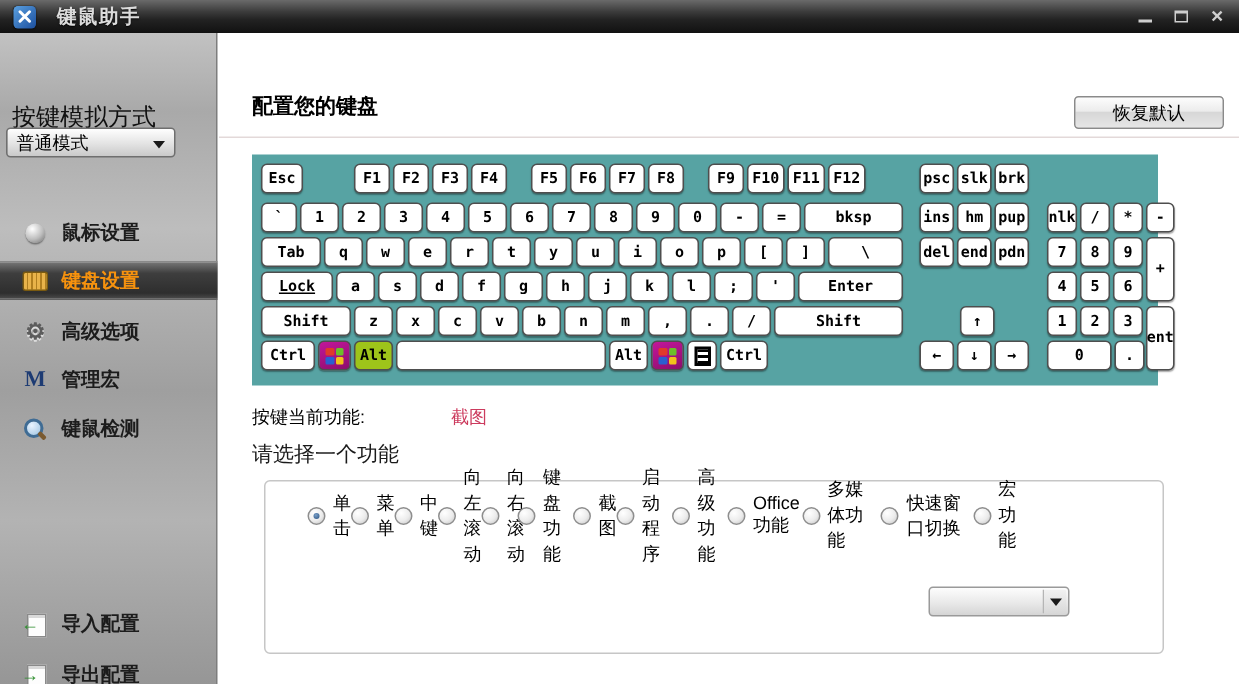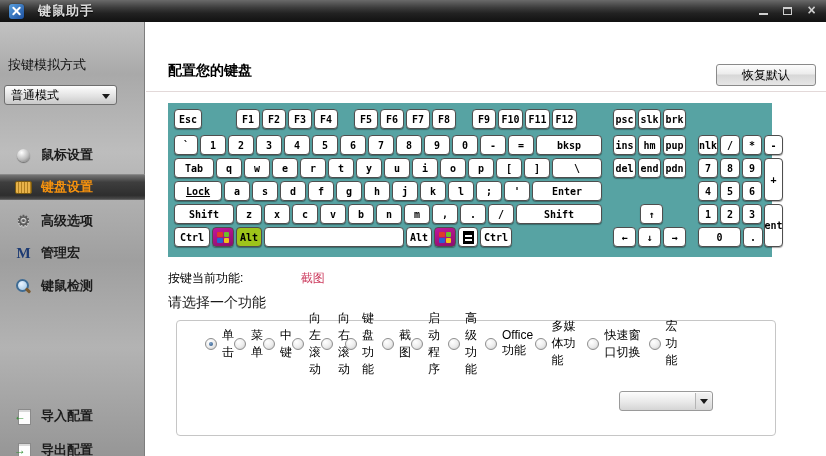--- a/index.html
+++ b/index.html
@@ -18,21 +18,21 @@
   .win-controls { position:absolute; right:6px; top:3px; display:flex; gap:7px; }
   .wc { width:17px; height:15px; display:flex; align-items:center; justify-content:center; cursor:default; }
   .wc.min i { width:9px; height:2px; background:#cfcfcf; margin-top:7px; }
   .wc.max i { width:9px; height:8px; border:1px solid #cfcfcf; border-top:2px solid #cfcfcf; }
   .wc.close::before { content:"×"; color:#cfcfcf; font-size:14px; font-weight:bold; line-height:13px; }
 
   
   .sidebar { position:absolute; top:22px; left:0; width:145px; height:434px;
     background:linear-gradient(180deg,#c2c2c2 0%,#a9a9a9 12%,#bdbdbd 30%,#9f9f9f 55%,#b3b3b3 75%,#969696 100%);
     border-right:1px solid #7d7d7d; z-index:20; }
-  .mode-label { position:absolute; left:8px; top:34px; font-size:13px; color:#101010; }
+  .mode-label { position:absolute; left:8px; top:46px; font-size:16px; color:#101010; }
   .mode-select { position:absolute; left:4px; top:63px; width:113px; height:20px;
     border:1px solid #6f6f6f; border-radius:3px;
     background:linear-gradient(180deg,#fefefe,#e3e3e3 55%,#c9c9c9);
     display:flex; align-items:center; font-size:12px; color:#000; padding-left:6px; }
   .dd-arrow { position:absolute; right:6px; top:8px; width:0; height:0;
     border-left:4px solid transparent; border-right:4px solid transparent; border-top:5px solid #1a1a1a; }
   .side-item { position:absolute; left:0; width:145px; height:26px; display:flex; align-items:center;
     padding-left:15px; font-size:13px; font-weight:bold; color:#1c1c1c; cursor:default; }
   .side-item .lbl { margin-left:9px; }
   .side-item.selected { background:linear-gradient(180deg,#757575,#3e3e3e 30%,#2e2e2e 85%,#4a4a4a);

